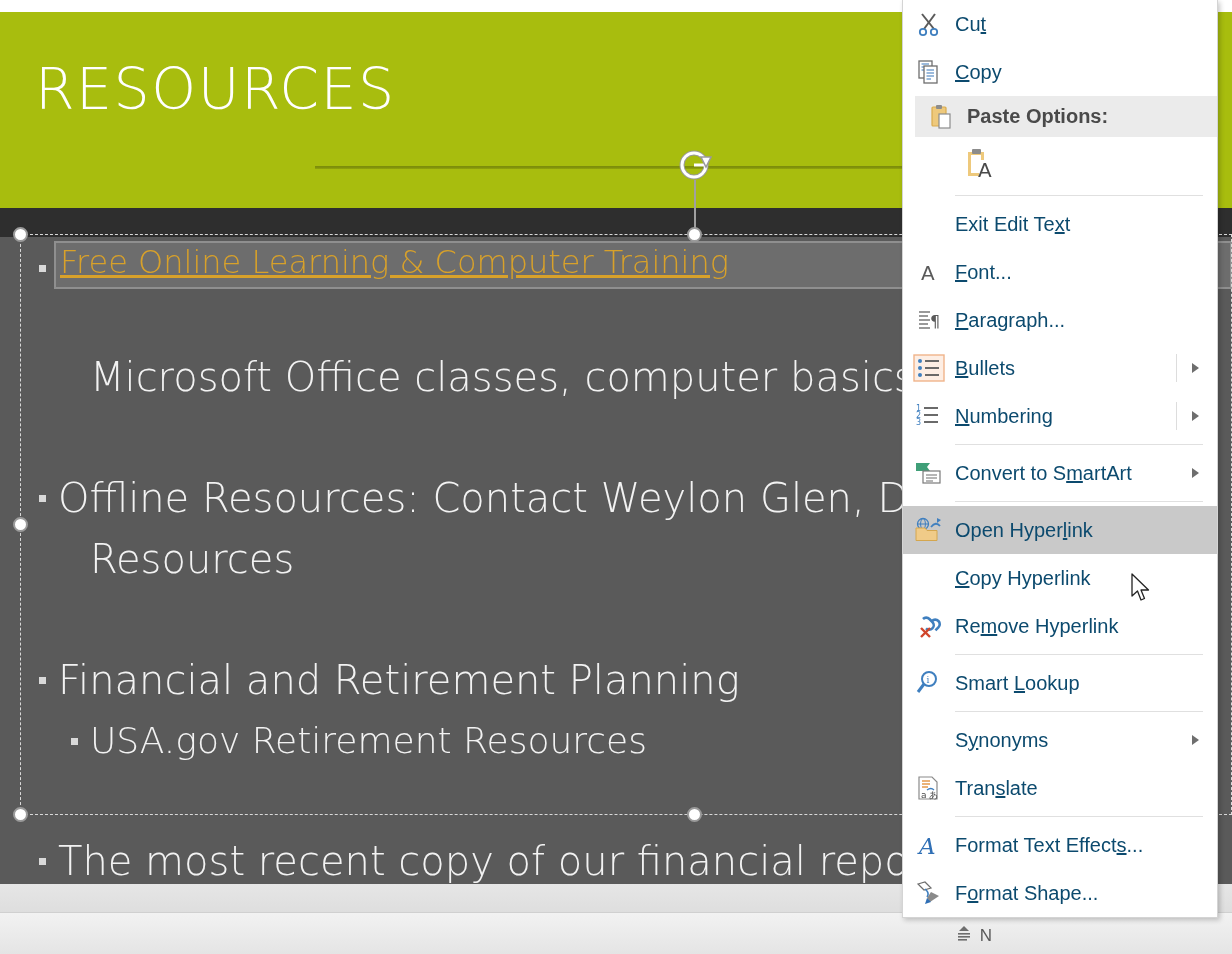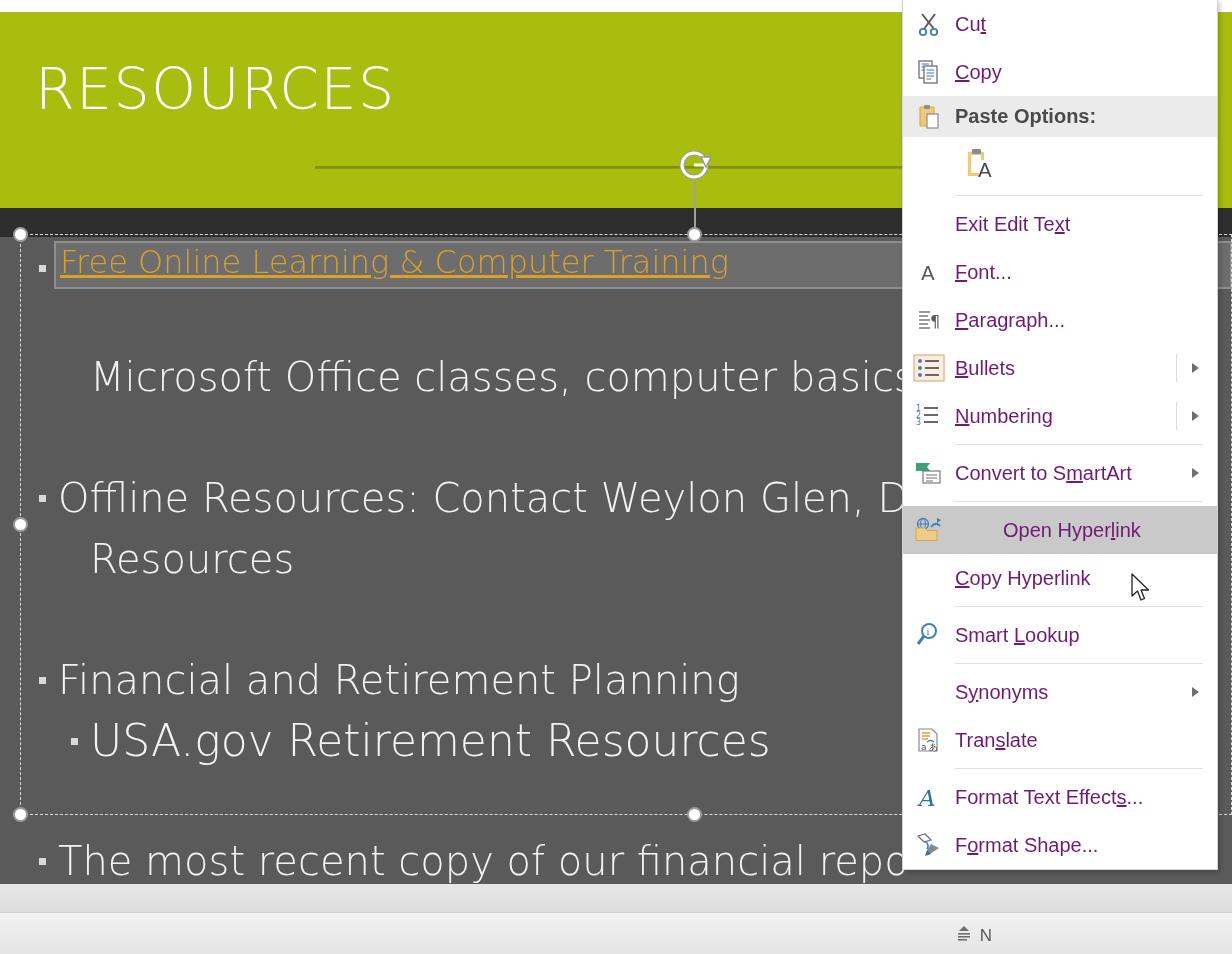--- a/index.html
+++ b/index.html
@@ -49,21 +49,21 @@
 
   
   .body-text {
     position: absolute; left: 30px; top: 226px; width: 1200px;
     font-family: "DejaVu Sans", sans-serif; font-weight: 300;
     color: #f2f2f2;
   }
   .bullet-row { position: relative; display: block; white-space: nowrap; }
   .lvl1 { font-size: 40px; line-height: 61px; padding-left: 28px; margin-top: 48px; }
   .lvl1b { font-size: 40px; line-height: 61px; padding-left: 60px; }
-  .lvl2 { font-size: 44px; line-height: 60px; padding-left: 60px; }
+  .lvl2 { font-size: 36px; line-height: 60px; padding-left: 60px; }
   .sq { position: absolute; width: 7px; height: 7px; background: #d9d9d9; }
   .sq1 { left: 9px; top: 27px; }
   .sq2 { left: 41px; top: 27px; }
   .gap { height: 12px; }
 
   .link-box {
     position: absolute; left: 54px; top: 229px;
     width: 1178px; height: 48px;
     background: #6d6d6d; border: 2px solid #8f8f8f; box-sizing: border-box;
   }
@@ -85,25 +85,25 @@
     position: absolute; left: 902px; top: 0; width: 316px;
     background: #ffffff;
     border: 1px solid #d4d4d4; border-top: none;
     box-sizing: border-box;
     box-shadow: 2px 2px 5px rgba(0,0,0,.22);
     font-family: "Liberation Sans", sans-serif;
     z-index: 40;
   }
   .mi { position: relative; display: flex; align-items: center; height: 48px; padding-left: 0; }
   .mi .ic { width: 52px; min-width: 52px; display: flex; align-items: center; justify-content: center; }
-  .mi .lb { font-size: 20px; color: #701a75; white-space: nowrap; }
+  .mi .lb { font-size: 20px; color: #0c4a6e; white-space: nowrap; }
   .mi .lb u { text-decoration: underline; }
-  .mi.hdr { background: #ebebeb; height: 41px; }
+  .mi.hdr { background: #ebebeb; height: 41px; margin-left: 12px; }
   .mi.hdr .lb { font-weight: bold; color: #4a4a4a; }
-  .mi.hl { background: #c9c9c9; gap: 48px; }
+  .mi.hl { background: #c9c9c9; }
   .mi .arrow {
     position: absolute; right: 18px; top: 50%; transform: translateY(-50%);
     width: 0; height: 0; border-left: 7px solid #6e6e6e;
     border-top: 5px solid transparent; border-bottom: 5px solid transparent;
   }
   .mi .sep-v { position: absolute; right: 40px; top: 10px; bottom: 10px; width: 1px; background: #dddddd; }
   .msep { height: 1px; background: #e0e0e0; margin: 4px 14px 4px 52px; }
   .paste-gallery { display: flex; align-items: center; height: 54px; padding-left: 52px; }
   .paste-icon-box { width: 44px; height: 44px; display: flex; align-items: center; justify-content: center; }
 
@@ -336,20 +336,31 @@
         </svg>
       </span>
       <span class="lb">Open Hyper<u>l</u>ink</span>
     </div>
 
     <div class="mi">
       <span class="ic"></span>
       <span class="lb"><u>C</u>opy Hyperlink</span>
     </div>
 
+    <div class="mi">
+      <span class="ic">
+        <svg width="28" height="26" viewBox="0 0 28 26">
+          <path d="M8 6 a4.5 4.5 0 0 1 6.4 0 l3 3 a4.5 4.5 0 0 1 -6.4 6.4" fill="none" stroke="#3f7fbf" stroke-width="2.6"></path>
+          <path d="M17 8 a4.5 4.5 0 0 1 6.4 0 a4.5 4.5 0 0 1 0 6.4 l-3 3" fill="none" stroke="#3f7fbf" stroke-width="2.6"></path>
+          <line x1="6" y1="15" x2="15" y2="24" stroke="#d0452b" stroke-width="2.4"></line>
+          <line x1="15" y1="15" x2="6" y2="24" stroke="#d0452b" stroke-width="2.4"></line>
+        </svg>
+      </span>
+      <span class="lb">Re<u>m</u>ove Hyperlink</span>
+    </div>
 
     <div class="msep"></div>
 
     <div class="mi">
       <span class="ic">
         <svg width="28" height="26" viewBox="0 0 28 26">
           <circle cx="14" cy="9" r="7" fill="none" stroke="#3f7fbf" stroke-width="2"></circle>
           <text x="11.5" y="13" font-family="DejaVu Serif, serif" font-size="9" fill="#3f7fbf">i</text>
           <line x1="9" y1="14" x2="3" y2="22" stroke="#3f7fbf" stroke-width="3"></line>
         </svg>

